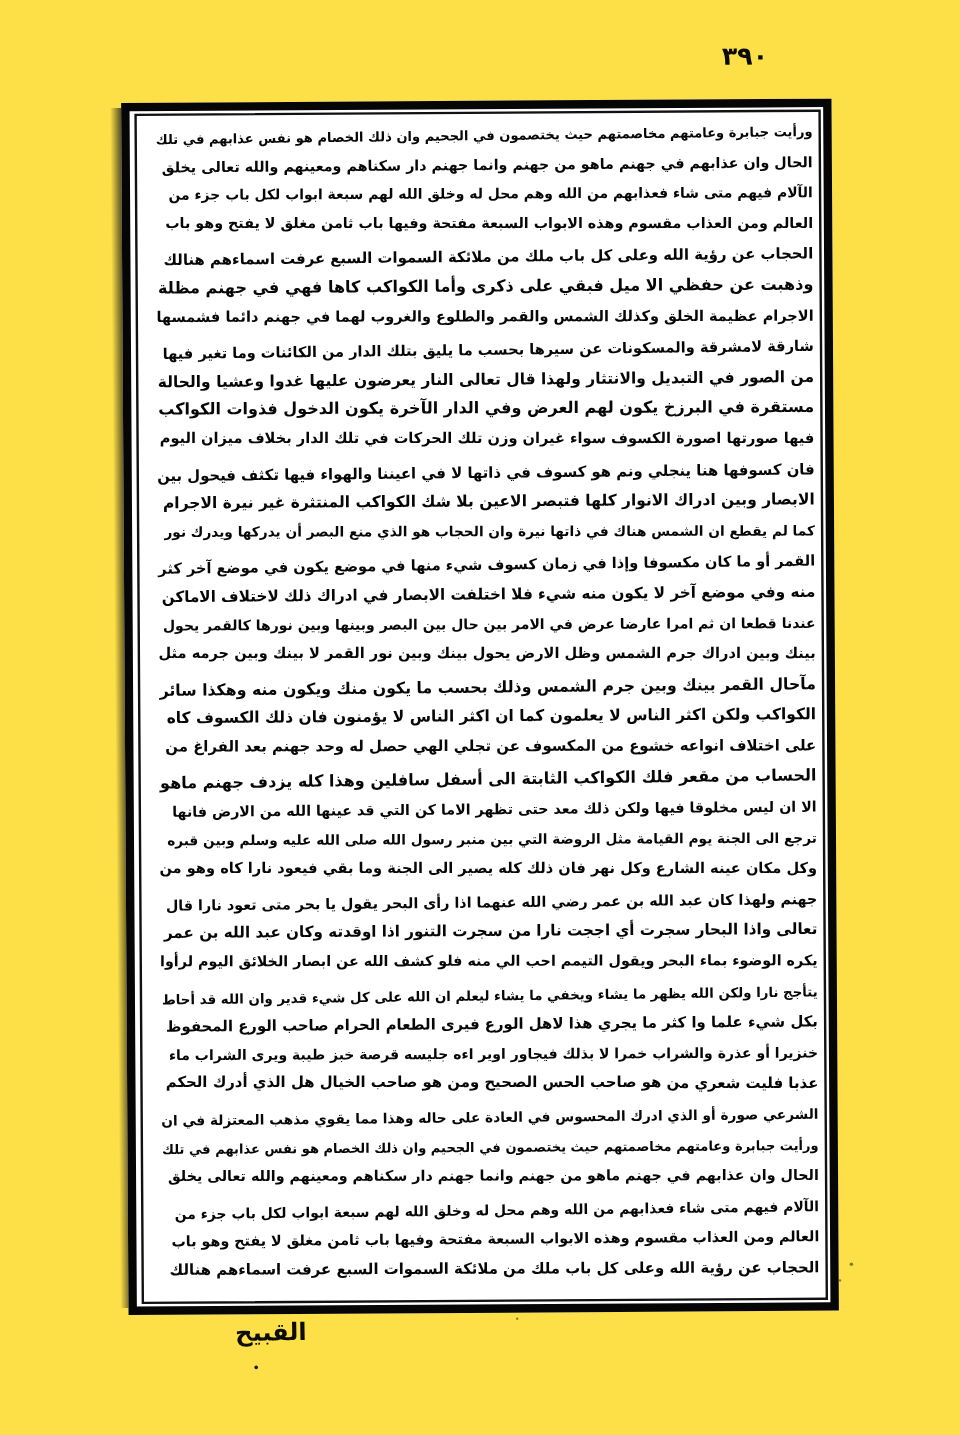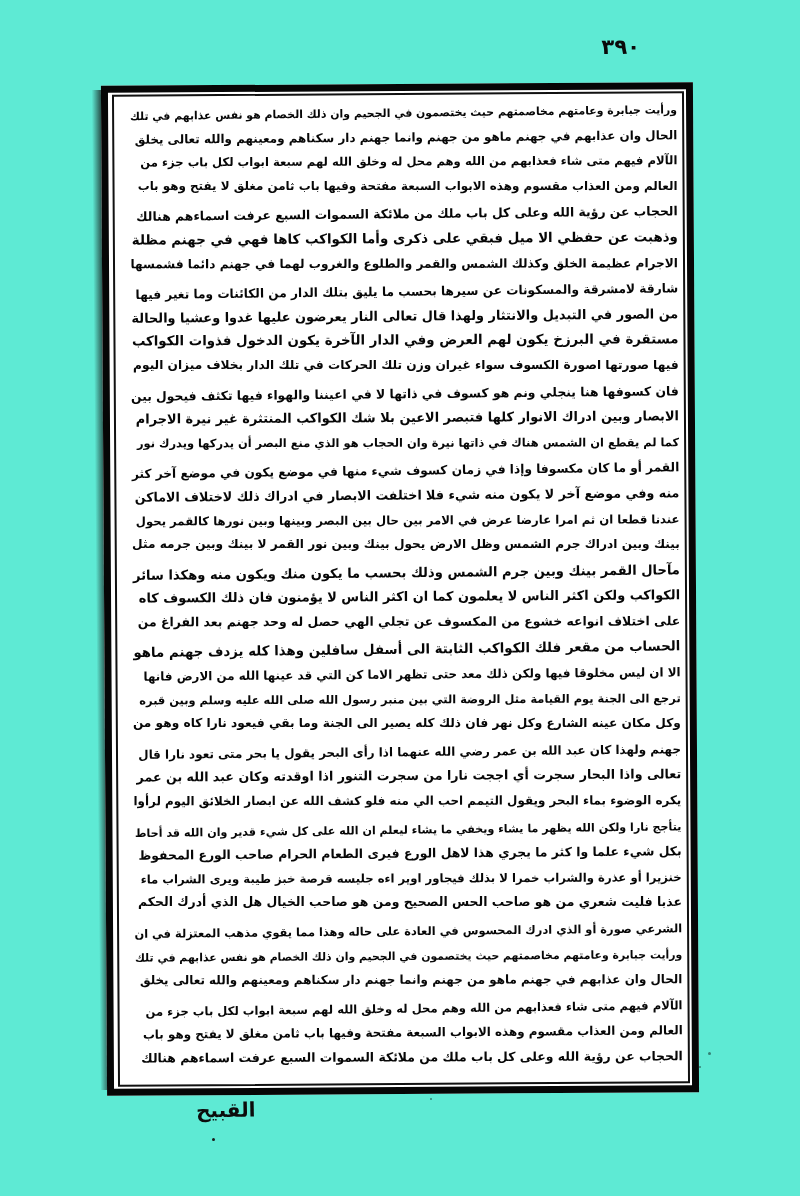--- a/index.html
+++ b/index.html
@@ -8,21 +8,21 @@
     padding: 0;
     background: #ffffff;
   }
   body {
     font-family: "DejaVu Sans", sans-serif;
   }
   .page {
     position: relative;
     width: 800px;
     height: 1196px;
-    background: #5eead4;
+    background: #fde047;
     overflow: hidden;
   }
 
   
   .folio {
     position: absolute;
     top: 38px;
     left: 0;
     width: 640px;
     text-align: right;

